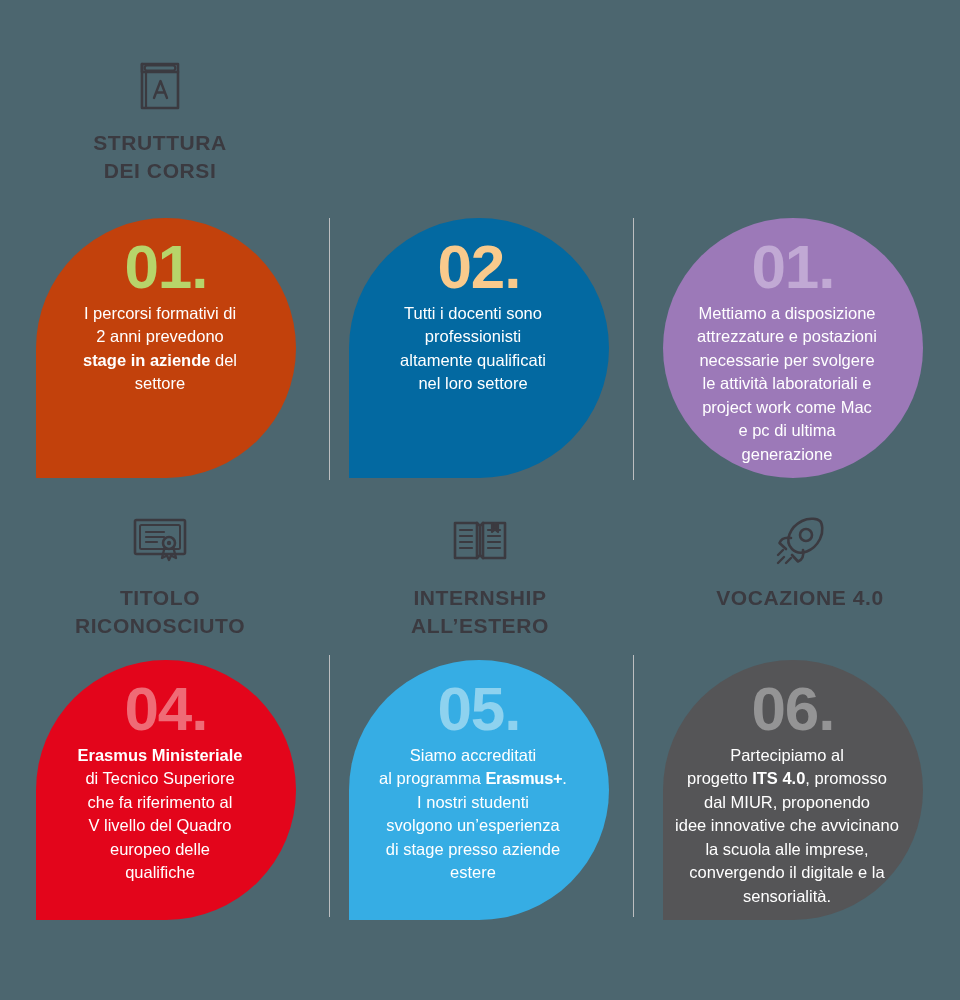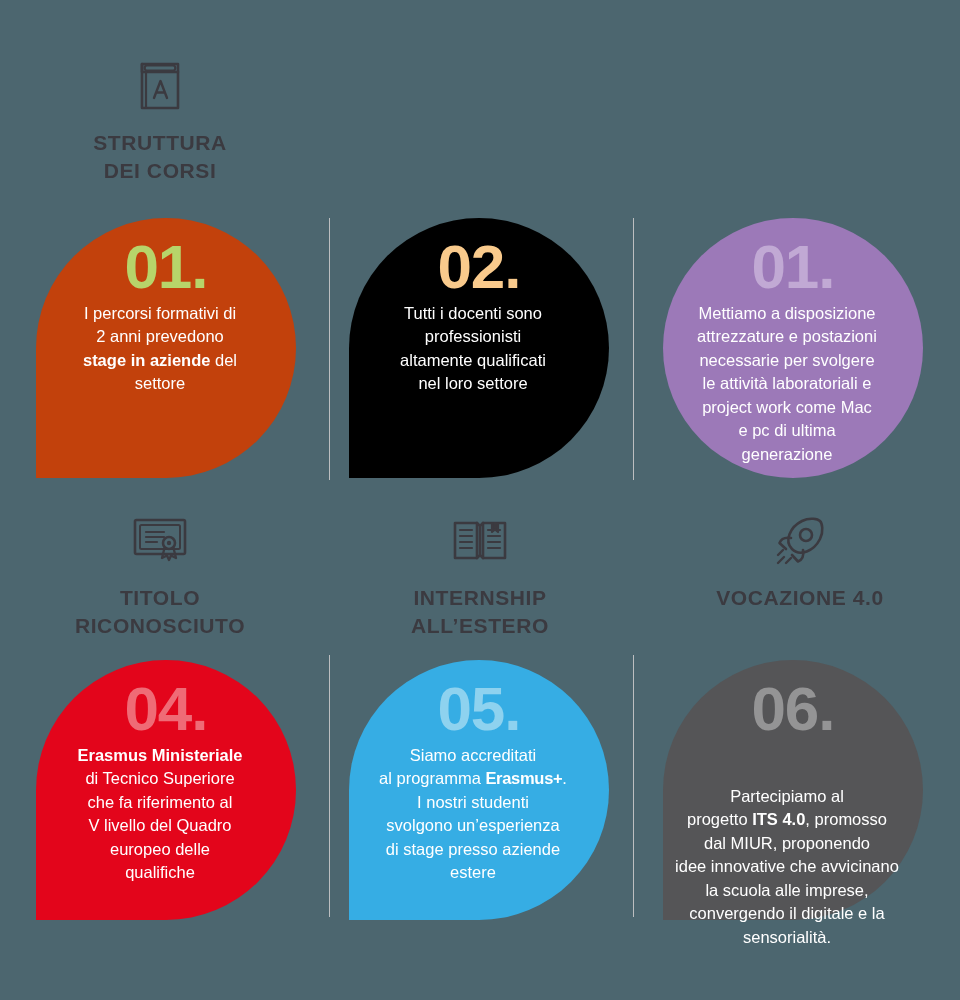--- a/index.html
+++ b/index.html
@@ -113,25 +113,25 @@
     text-align: center;
     width: 252px;
     margin-left: -12px;
   }
 
   .blob-body b { font-weight: bold; }
   .blob-body .brand { font-weight: bold; letter-spacing: -0.3px; }
 
   
   .c-green  { background: #c2410c; }
-  .c-orange { background: #000000; }
+  .c-orange { background: #0369a1; }
   .c-purple { background: #9c79b8; }
   .c-red    { background: #e3051b; }
   .c-blue   { background: #36ade4; }
-  .c-gray   { background: #555557; gap: 41px; }
+  .c-gray   { background: #555557; }
 
   .n-green  { color: #b7d46a; }
   .n-orange { color: #f9ca8c; }
   .n-purple { color: #c1a9d4; }
   .n-red    { color: #ef6b76; }
   .n-blue   { color: #8ed2ef; }
   .n-gray   { color: #949495; }
 
   
   .divider {

